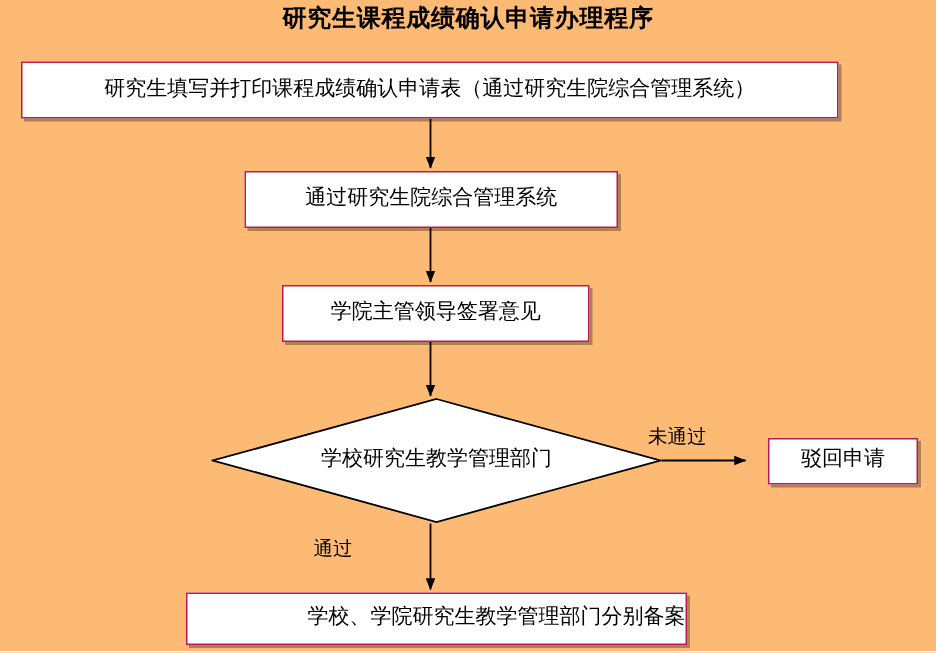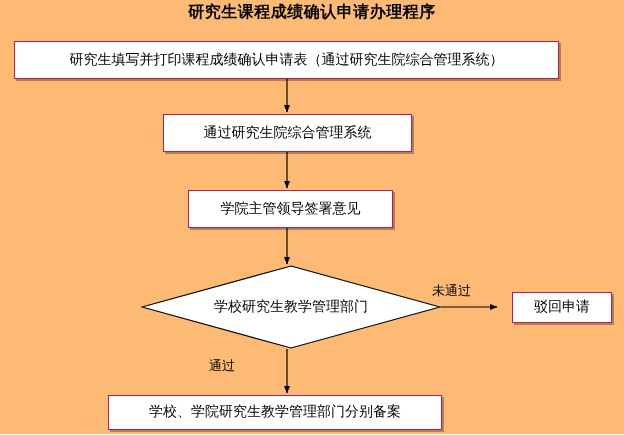--- a/index.html
+++ b/index.html
@@ -130,17 +130,17 @@
   </div>
 
   <div class="edge-label" style="left:432px; top:282px;">未通过</div>
 
   <div class="edge-label" style="left:209px; top:357px;font-family:Liberation Mono, monospace;">通过</div>
 
   <div class="node" style="left:488px; top:292px; width:100px; height:31px;margin-left:24px;">
     <span>驳回申请</span>
   </div>
 
-  <div class="node" style="left:108px; top:395px; width:334px; height:35px;">
+  <div class="node" style="left:124px; top:395px; width:334px; height:35px;justify-content:flex-end;">
     <span>学校、学院研究生教学管理部门分别备案</span>
   </div>
 
 </div>
 
 </body></html>

